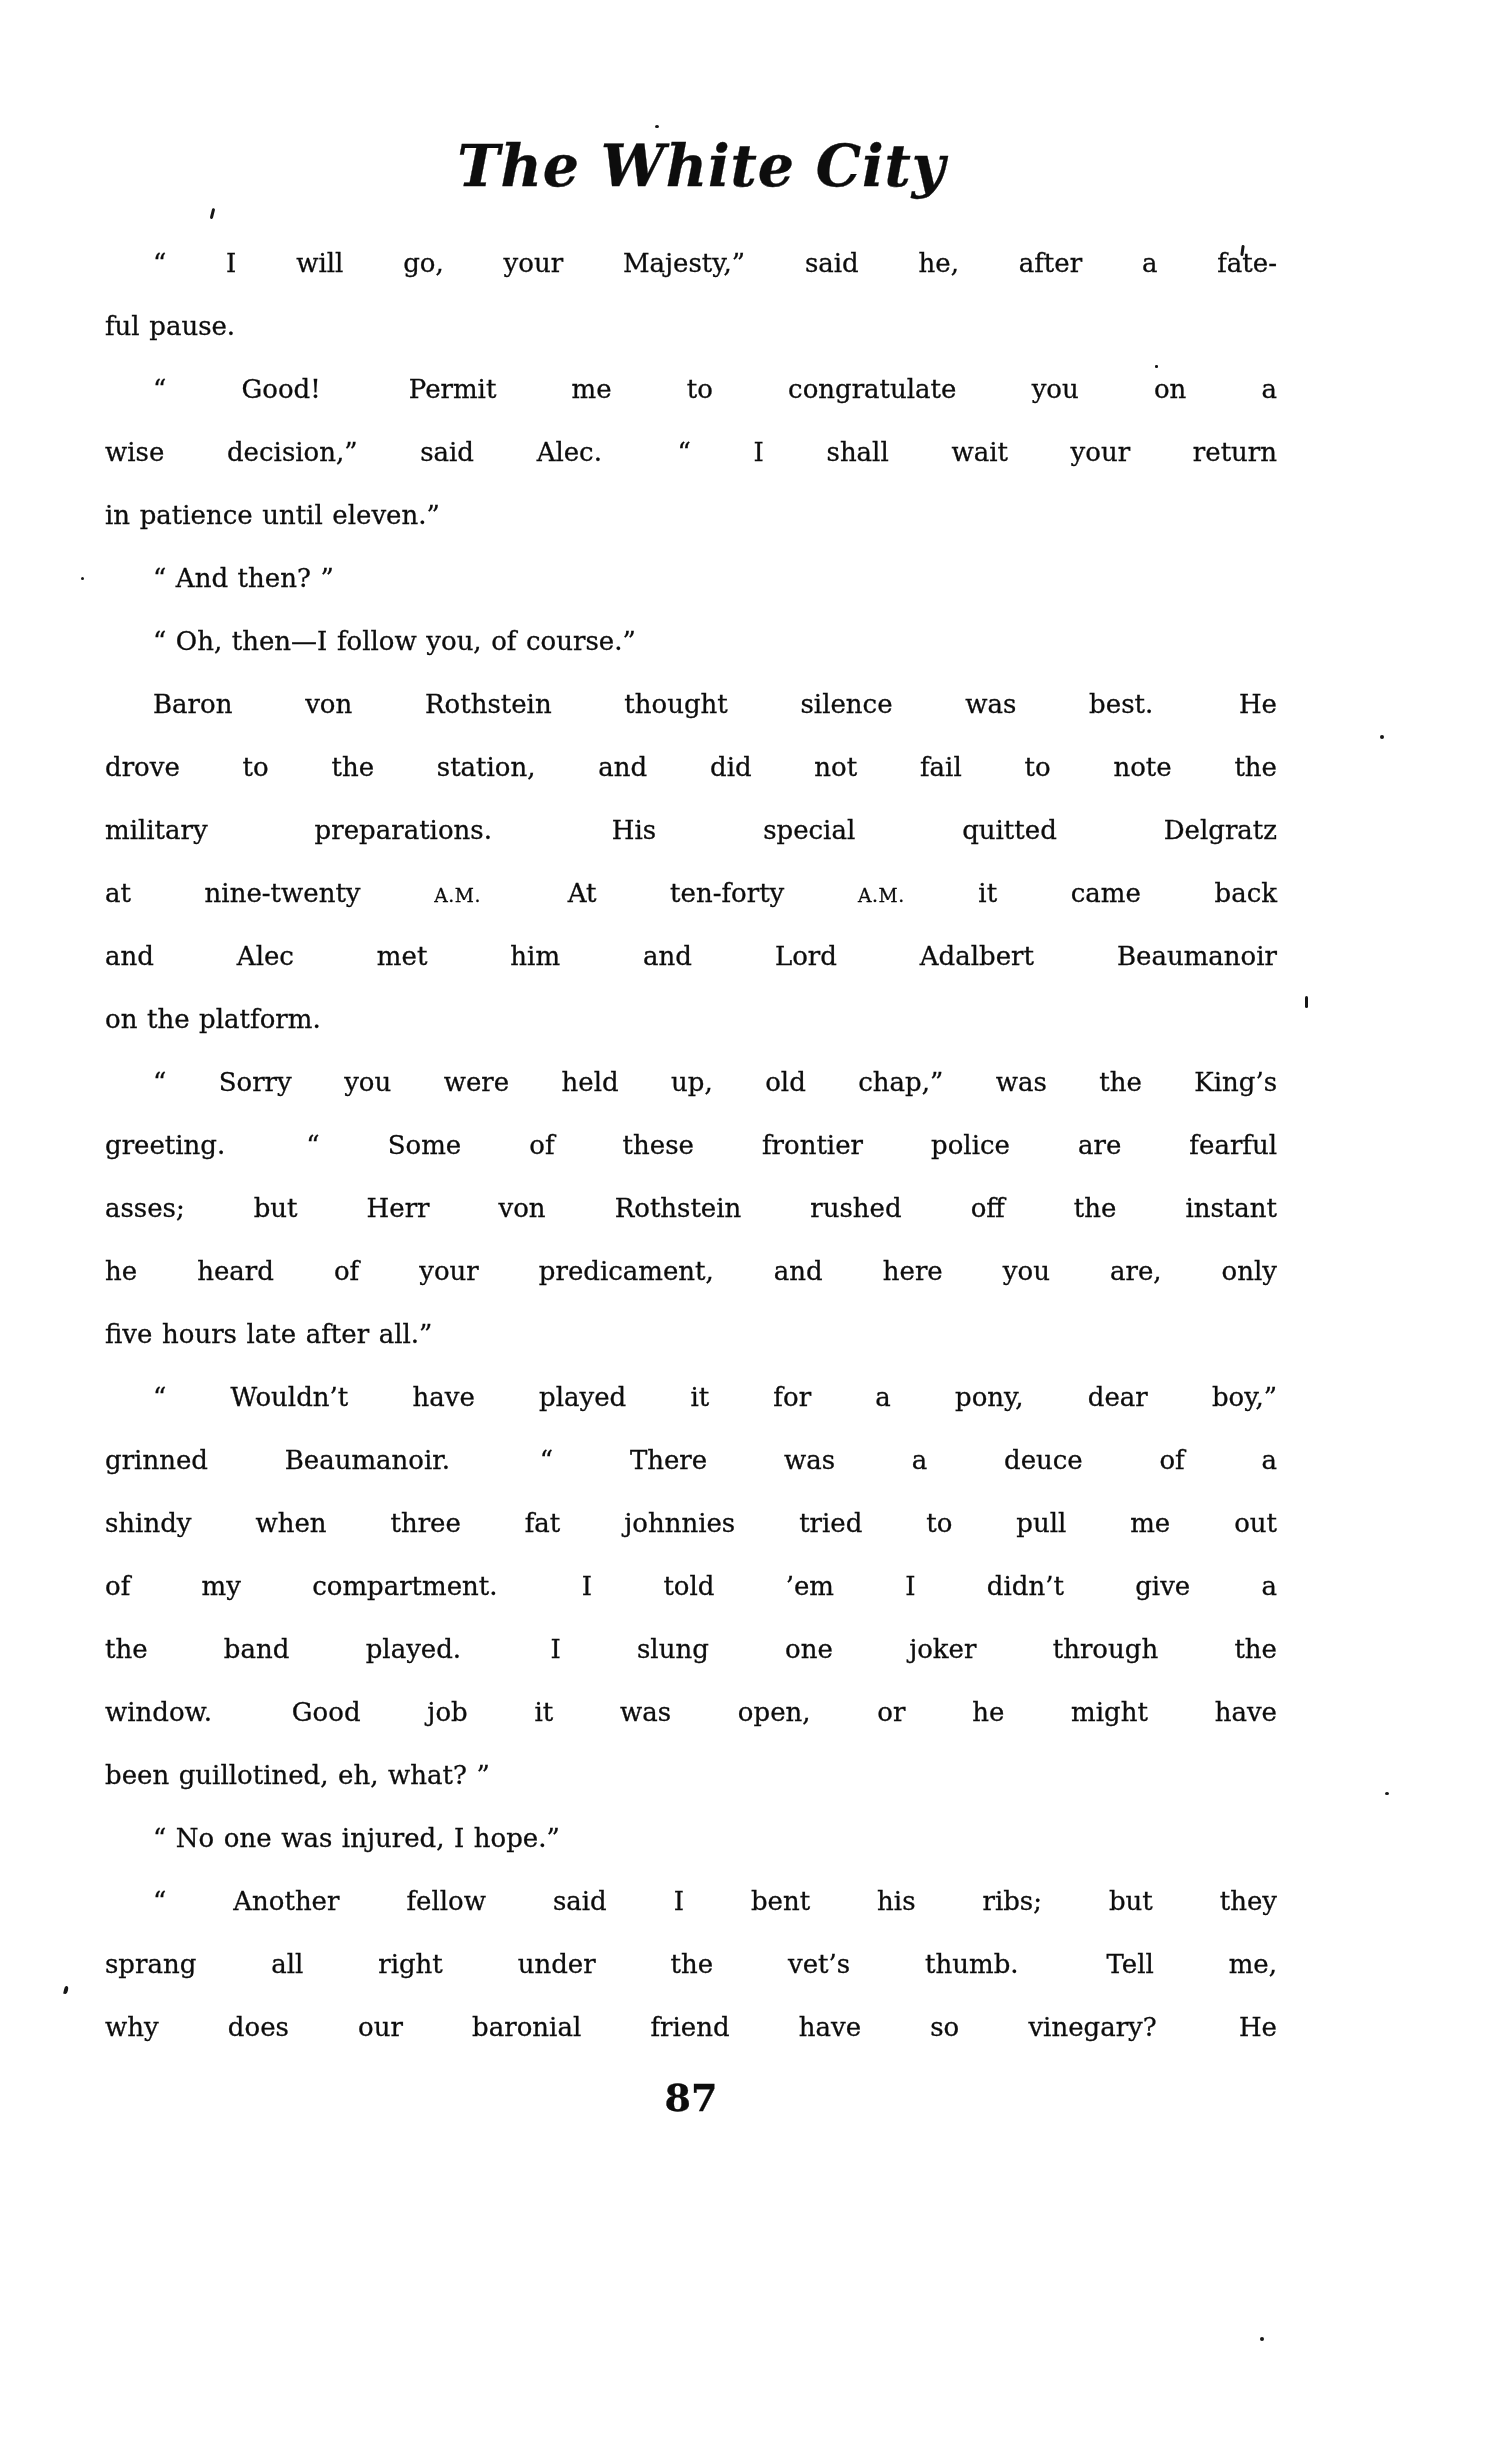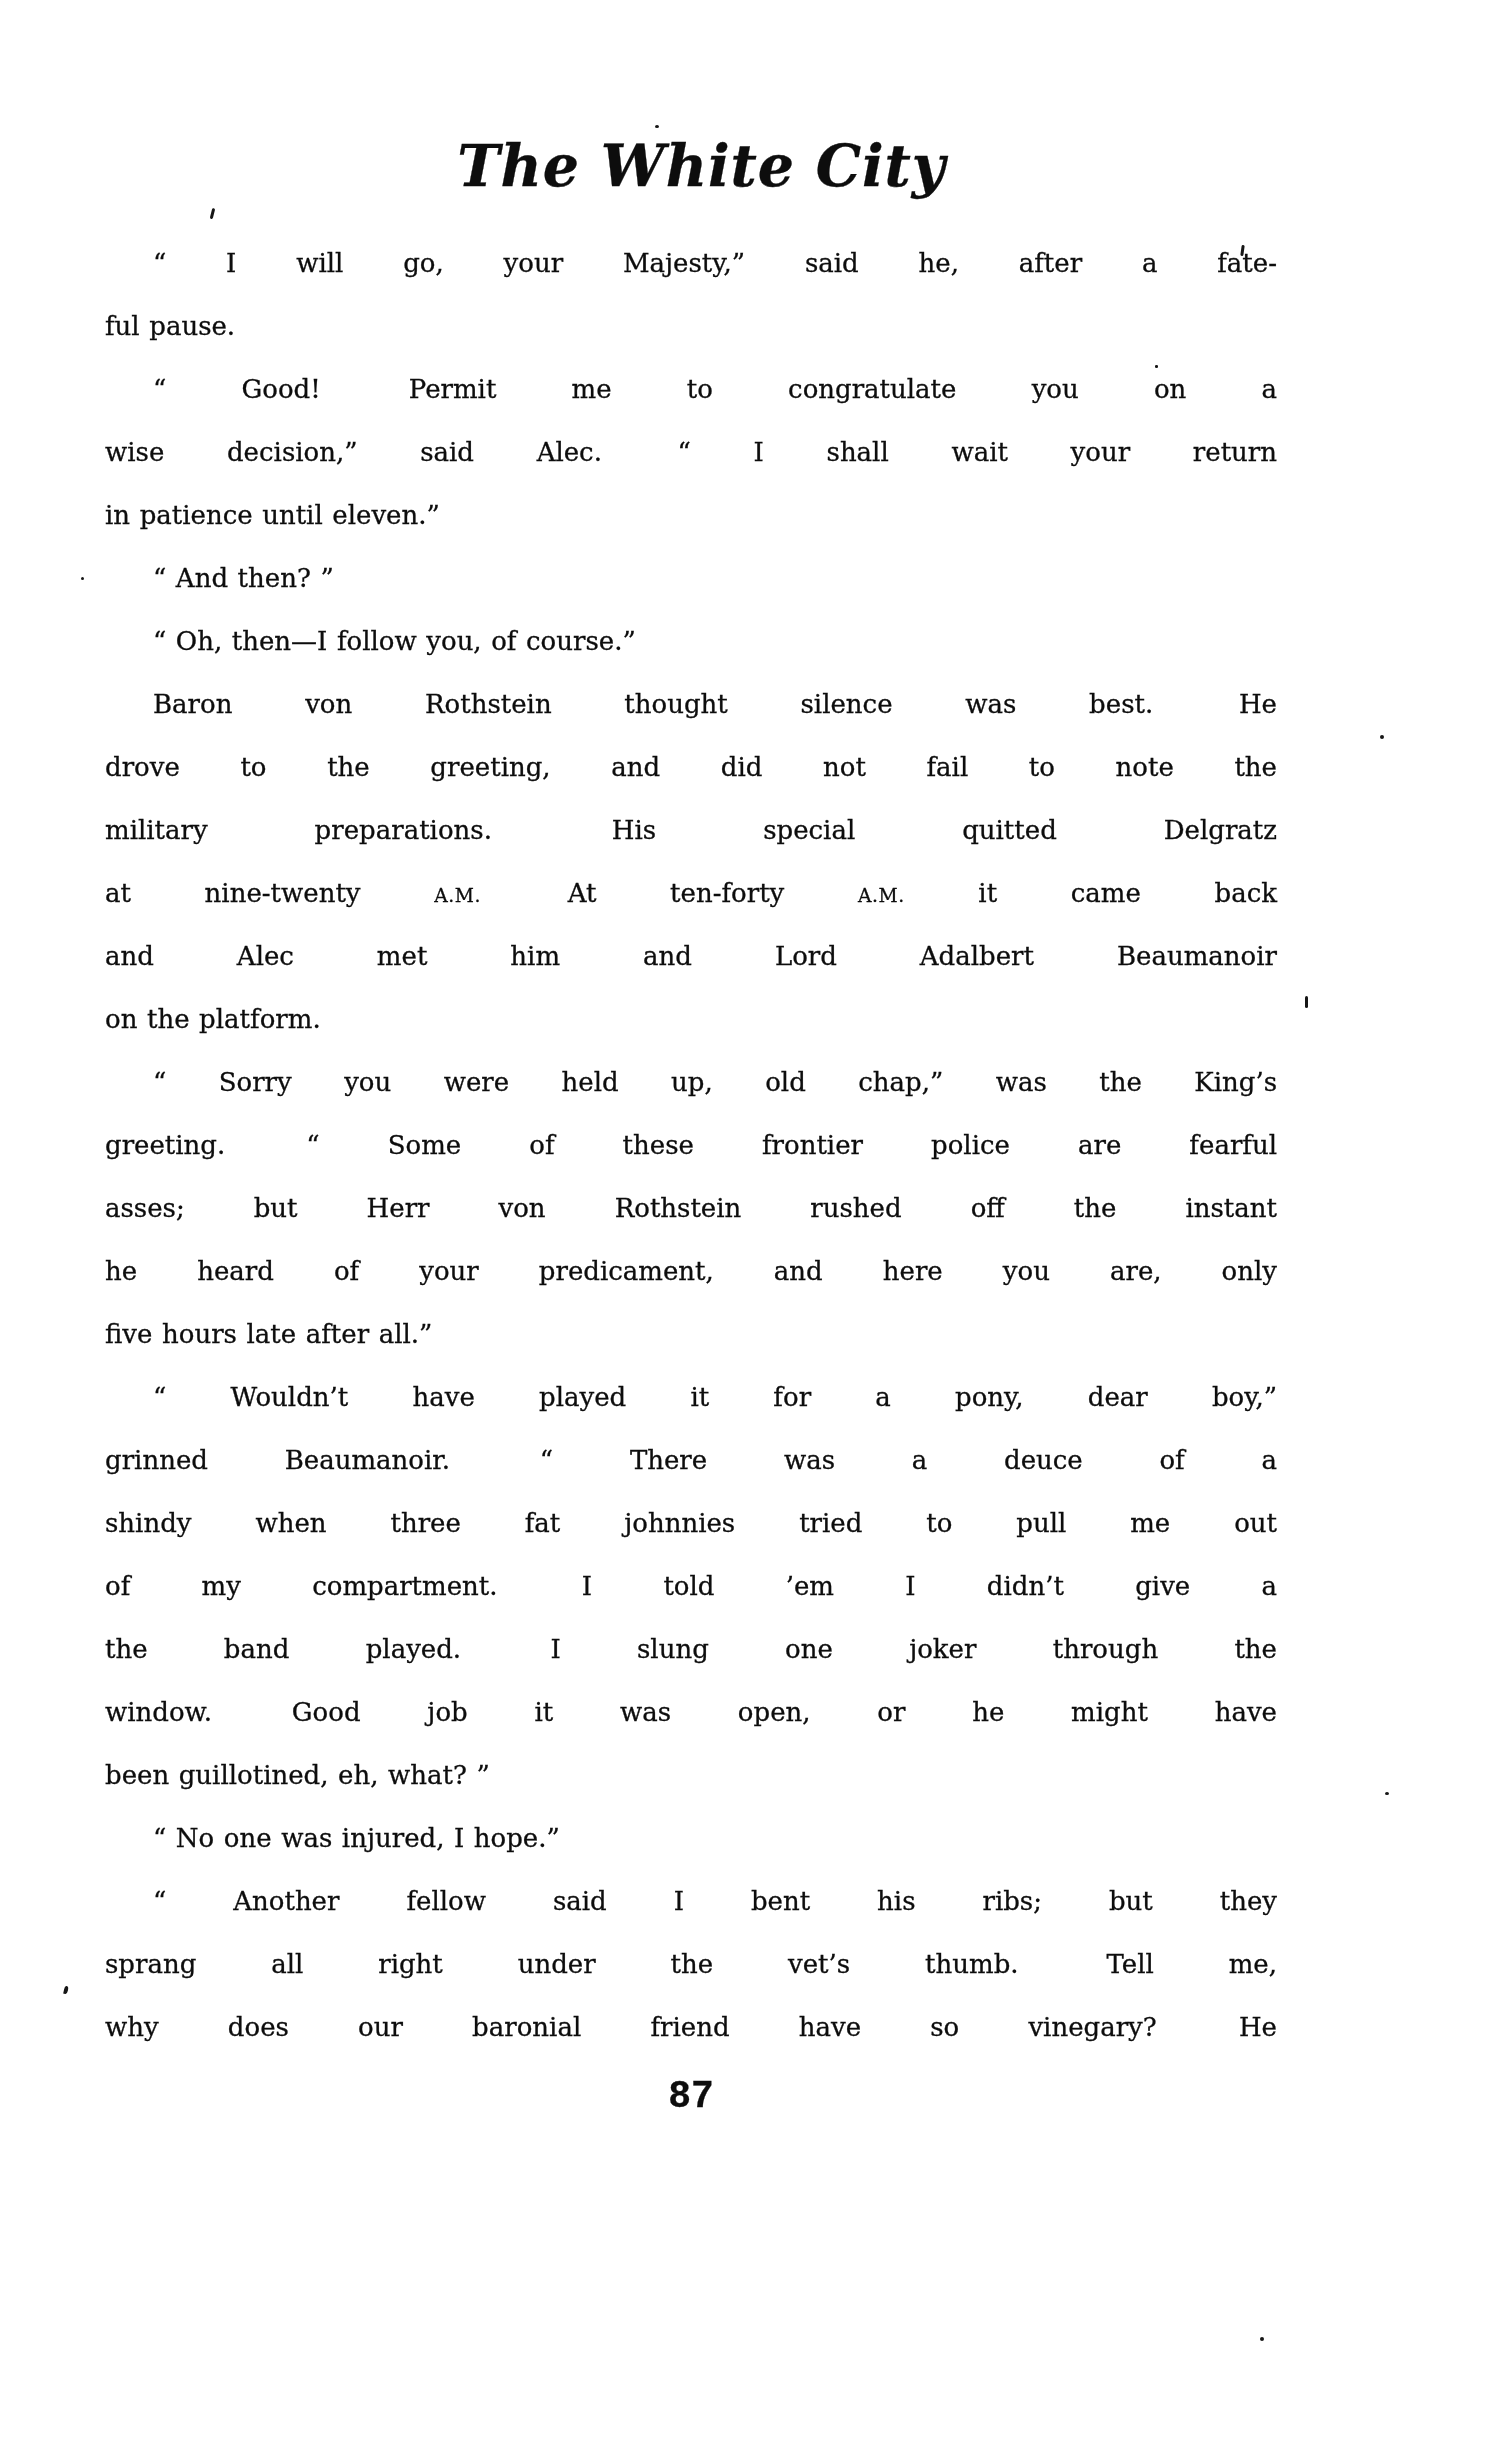--- a/index.html
+++ b/index.html
@@ -59,21 +59,20 @@
     font-size: 0.72em;
     letter-spacing: 0.03em;
   }
   .pagenum {
     margin-top: 15.5px;
     margin-left: 65px;
     width: 1172px;
     text-align: center;
     font-size: 38px;
     font-weight: bold;
-    font-family: Liberation Mono, monospace;
     -webkit-text-stroke: 0.3px #0d0d0d;
   }
   .speck {
     position: absolute;
     background: #161616;
     border-radius: 50%;
   }
 </style>
 </head>
 <body>
@@ -84,21 +83,21 @@
 
   <div class="text">
     <p class="ln j ind">“ I will go, your Majesty,” said he, after a fate-</p>
     <p class="ln last">ful pause.</p>
     <p class="ln j ind">“ Good!  Permit me to congratulate you on a</p>
     <p class="ln j">wise decision,” said Alec.  “ I shall wait your return</p>
     <p class="ln last">in patience until eleven.”</p>
     <p class="ln last ind">“ And then? ”</p>
     <p class="ln last ind">“ Oh, then—I follow you, of course.”</p>
     <p class="ln j ind">Baron von Rothstein thought silence was best.  He</p>
-    <p class="ln j">drove to the greeting, and did not fail to note the</p>
+    <p class="ln j">drove to the station, and did not fail to note the</p>
     <p class="ln j">military preparations.  His special quitted Delgratz</p>
     <p class="ln j"><span>at nine-twenty </span><span class="sc">A.M.</span><span>  At ten-forty </span><span class="sc">A.M.</span><span> it came back</span></p>
     <p class="ln j">and Alec met him and Lord Adalbert Beaumanoir</p>
     <p class="ln last">on the platform.</p>
     <p class="ln j ind">“ Sorry you were held up, old chap,” was the King’s</p>
     <p class="ln j">greeting.  “ Some of these frontier police are fearful</p>
     <p class="ln j">asses; but Herr von Rothstein rushed off the instant</p>
     <p class="ln j">he heard of your predicament, and here you are, only</p>
     <p class="ln last">five hours late after all.”</p>
     <p class="ln j ind">“ Wouldn’t have played it for a pony, dear boy,”</p>

